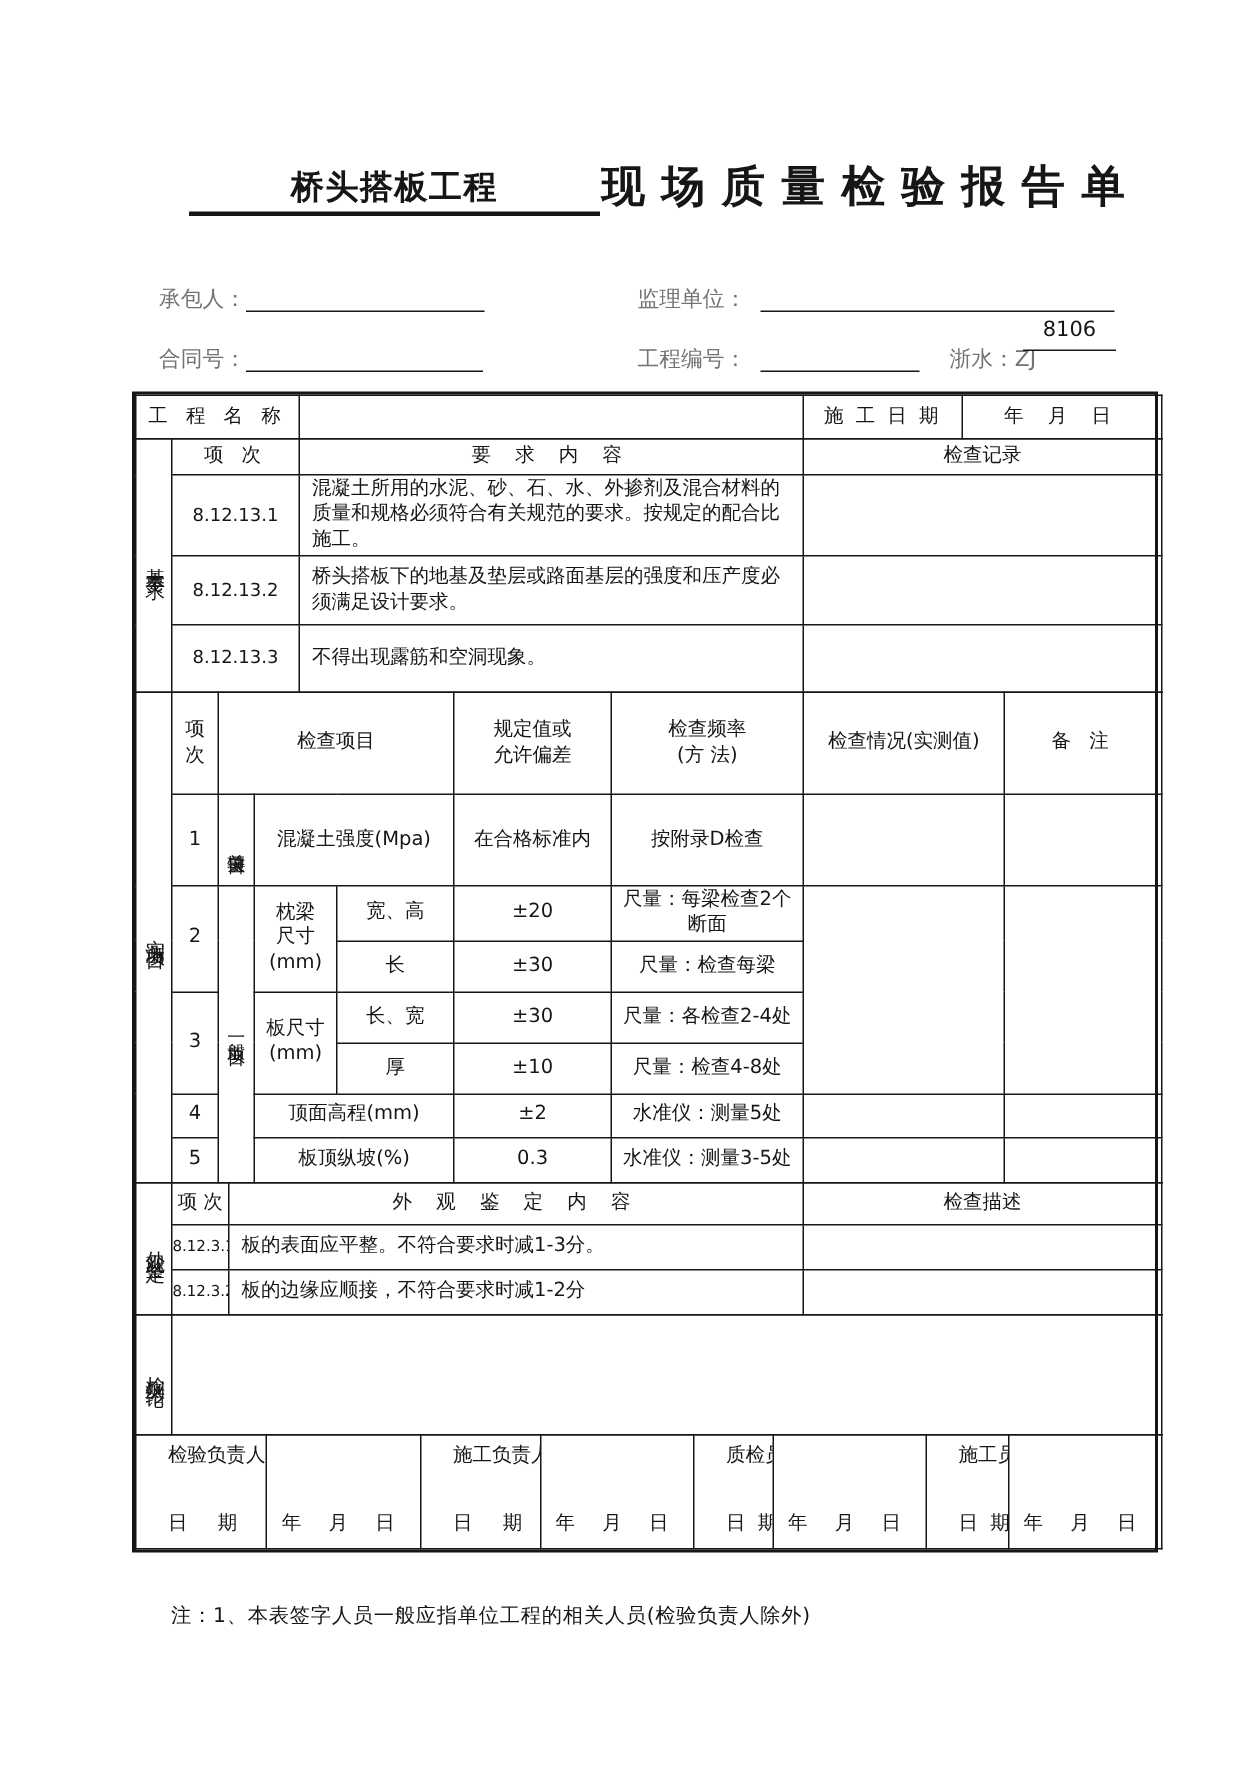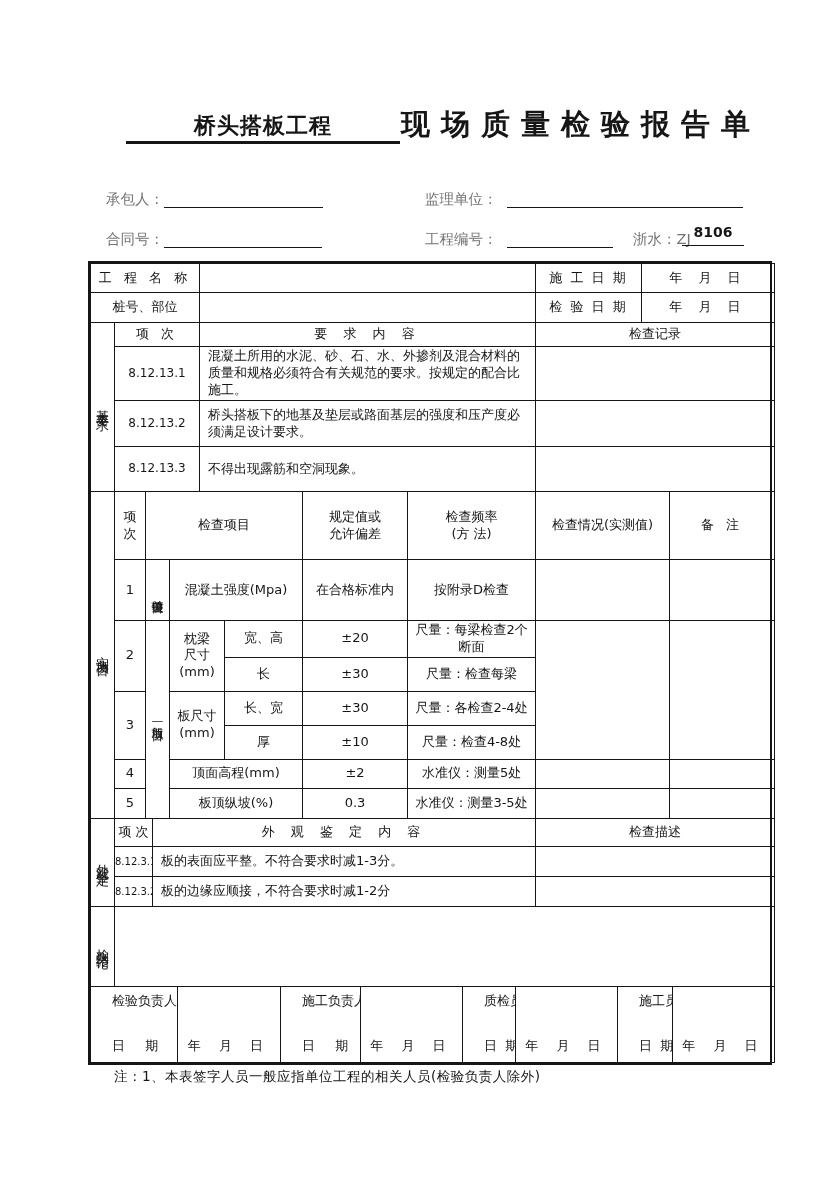--- a/index.html
+++ b/index.html
@@ -51,21 +51,21 @@
   }
   .lbl-contractor { left: 106px; top: 190px; }
   .line-contractor { left: 164px; top: 186px; width: 159px; }
   .lbl-supervision { left: 425px; top: 190px; }
   .line-supervision { left: 507px; top: 186px; width: 236px; }
   .lbl-contract { left: 106px; top: 230px; }
   .line-contract { left: 164px; top: 226px; width: 158px; }
   .lbl-projectno { left: 425px; top: 230px; }
   .line-projectno { left: 507px; top: 226px; width: 106px; }
   .lbl-codeprefix { left: 633px; top: 230px; }
-  .line-codenum { left: 682px; top: 224px; width: 62px; font-weight: bold; }
+  .line-codenum { left: 682px; top: 212px; width: 62px; }
 
   
   .tablewrap {
     position: absolute;
     left: 88px; top: 261px;
     width: 684px;
     border: 2px solid #161616;
     background: #fff;
   }
   table {
@@ -157,26 +157,20 @@
           <col style="width:106px">
           <col style="width:133px">
         </colgroup>
       <tbody>
           <tr style="height:29px">
         <td class="ls4">工 程 名 称</td>
         <td></td>
         <td class="ls2">施 工 日 期</td>
         <td class="ls6">年 月 日</td>
       </tr>
-      <tr style="height:30px">
-        <td>桩号、部位</td>
-        <td></td>
-        <td class="ls2">检 验 日 期</td>
-        <td class="ls6">年 月 日</td>
-      </tr>
     </tbody>
       </table>
 
     <table>
       <colgroup>
           <col style="width:24px">
           <col style="width:85px">
           <col style="width:336px">
           <col style="width:239px">
         </colgroup>

